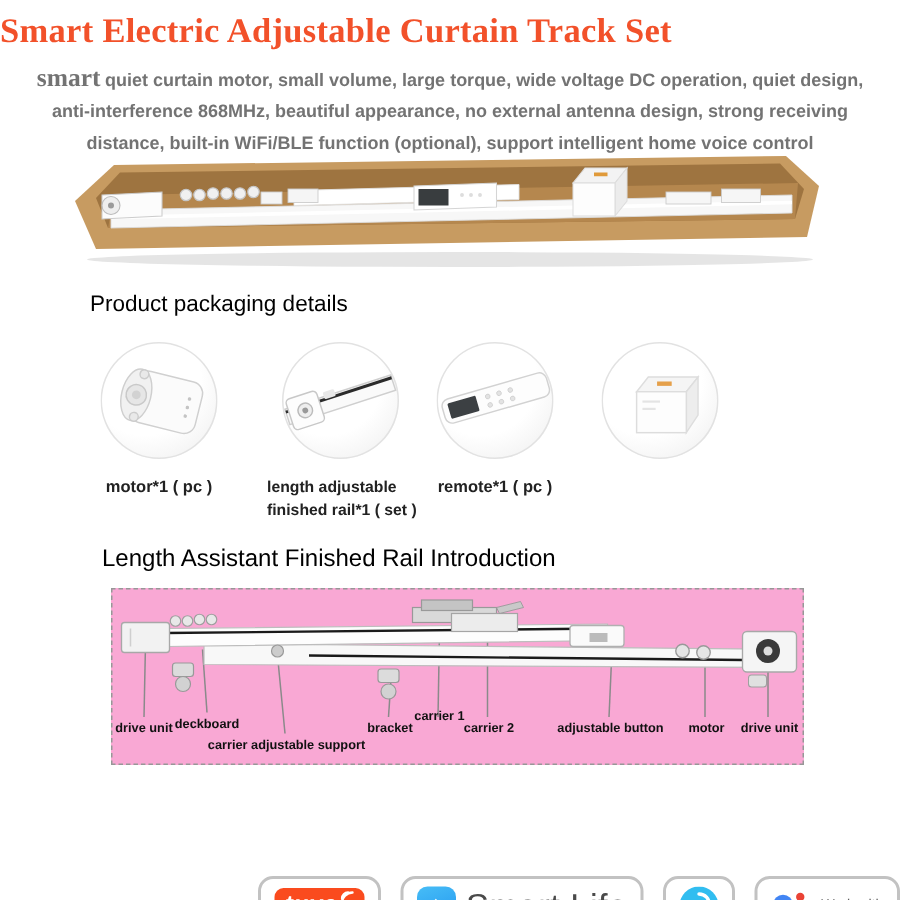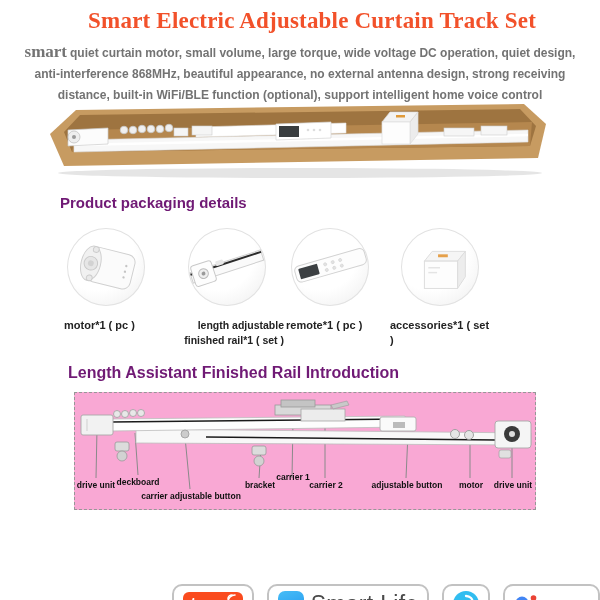--- a/index.html
+++ b/index.html
@@ -1,45 +1,45 @@
 <!DOCTYPE html>
 <html style="--title-red: #f2512a; --tuya-orange: #fa4b1e; --smartlife-blue: #1f94f0; --alexa-blue: #31bdf0; --google-blue: #4285F4; --google-red: #EA4335; --google-yellow: #FBBC05; --carton-brown: #c79b61;"><head>
 <meta charset="utf-8">
 <style>
   html,body{margin:0;padding:0;}
   body{
     width:600px;height:600px;background:#ffffff;position:relative;overflow:hidden;
     font-family:"Liberation Sans",sans-serif;color:#1a1a1a;
   }
   .title{
-    position:absolute;top:8px;left:0;width:536px;text-align:right;
+    position:absolute;top:8px;left:0;width:536px;text-align:left;
     font-family:"Liberation Serif",serif;font-weight:bold;font-size:23px;
     color:var(--title-red,#f2512a);letter-spacing:0.2px;
   }
   .intro{position:absolute;top:41px;left:0;width:600px;font-weight:bold;color:#737373;}
   .intro .line{text-align:center;font-size:12px;line-height:21px;white-space:nowrap;}
   .intro .l1{display:flex;justify-content:center;align-items:baseline;gap:3px;}
   .brand{font-family:"Liberation Serif",serif;font-weight:bold;font-size:17px;}
   .carton{position:absolute;left:46px;top:100px;width:508px;height:80px;}
-  .h2{position:absolute;font-weight:bold;color:#701a75;}
+  .h2{position:absolute;font-weight:normal;color:#000000;}
   .h2.packaging{left:60px;top:194px;font-size:15px;}
   .h2.rail{left:68px;top:364px;font-size:16px;}
   .pack-item{position:absolute;top:228px;}
   .pack-item .circle{
     width:78px;height:78px;border-radius:50%;margin:0 auto;
     background:radial-gradient(circle at 38% 32%, #ffffff 52%, #ececec 100%);
     box-shadow:inset 0 0 0 1px #e2e2e2;
   }
   .pack-item .plabel{
     margin-top:12px;font-size:11px;font-weight:bold;color:#222;
-    line-height:15px;
+    text-align:center;line-height:15px;
   }
   #pack-item-1{left:64px;width:84px;}
   #pack-item-2{left:170px;width:114px;}
-  #pack-item-2 .plabel{text-align:right;padding-left:8px;font-size:10.5px;}
+  #pack-item-2 .plabel{text-align:left;padding-left:8px;font-size:10.5px;}
   #pack-item-3{left:286px;width:88px;}
   #pack-item-4{left:390px;width:100px;}
   .diagram{
     position:absolute;left:74px;top:392px;width:462px;height:118px;
     border:1px dashed #979797;box-sizing:border-box;background:#f9a8d4;
   }
   .diagram svg{position:absolute;left:0;top:0;}
   .d-label{
     position:absolute;transform:translateX(-50%);white-space:nowrap;
     font-size:8.5px;font-weight:bold;color:#111;
@@ -184,21 +184,20 @@
   <div class="circle">
     <svg width="78" height="78" viewBox="0 0 80 80">
       <polygon points="24,34 58,34 66,24 32,24" fill="#f5f5f5" stroke="#dddddd"></polygon>
       <polygon points="58,34 66,24 66,50 58,62" fill="#ededed" stroke="#dddddd"></polygon>
       <rect x="24" y="34" width="34" height="28" fill="#fdfdfd" stroke="#dddddd"></rect>
       <rect x="38" y="27" width="10" height="3" fill="#e5a04a"></rect>
       <rect x="28" y="40" width="12" height="1.5" fill="#e4e4e4"></rect>
       <rect x="28" y="45" width="9" height="1.5" fill="#e4e4e4"></rect>
     </svg>
   </div>
-  <div class="plabel">accessories*1 ( set )</div>
 </div>
 
 <div class="h2 rail">Length Assistant Finished Rail Introduction</div>
 
 <div class="diagram">
   <svg width="460" height="116" viewBox="0 0 460 116">
 
     <g stroke="#8a8a8a" stroke-width="1">
       <line x1="22" y1="36" x2="21" y2="85"></line>
       <line x1="60" y1="40" x2="63" y2="82"></line>
@@ -243,21 +242,21 @@
     <circle cx="380" cy="41" r="4.5" fill="#e5e5e5" stroke="#999999" stroke-width="0.9"></circle>
     <circle cx="394" cy="42" r="4.5" fill="#e5e5e5" stroke="#999999" stroke-width="0.9"></circle>
 
     <rect x="420" y="28" width="36" height="27" rx="3" fill="#f5f5f5" stroke="#a8a8a8" stroke-width="0.9"></rect>
     <circle cx="437" cy="41" r="8" fill="#3a3a3a"></circle>
     <circle cx="437" cy="41" r="3" fill="#dddddd"></circle>
     <rect x="424" y="57" width="12" height="8" rx="2" fill="#e0e0e0" stroke="#a0a0a0" stroke-width="0.7"></rect>
   </svg>
   <span class="d-label" style="left:21px;top:87px;">drive unit</span>
   <span class="d-label" style="left:63px;top:84px;">deckboard</span>
-  <span class="d-label" style="left:116px;top:98px;">carrier adjustable button</span>
+  <span class="d-label" style="left:116px;top:98px;">carrier adjustable support</span>
   <span class="d-label" style="left:185px;top:87px;">bracket</span>
   <span class="d-label" style="left:218px;top:79px;">carrier 1</span>
   <span class="d-label" style="left:251px;top:87px;">carrier 2</span>
   <span class="d-label" style="left:332px;top:87px;">adjustable button</span>
   <span class="d-label" style="left:396px;top:87px;">motor</span>
   <span class="d-label" style="left:438px;top:87px;">drive unit</span>
 </div>
 
 <div class="badges">
   <div class="pill">

